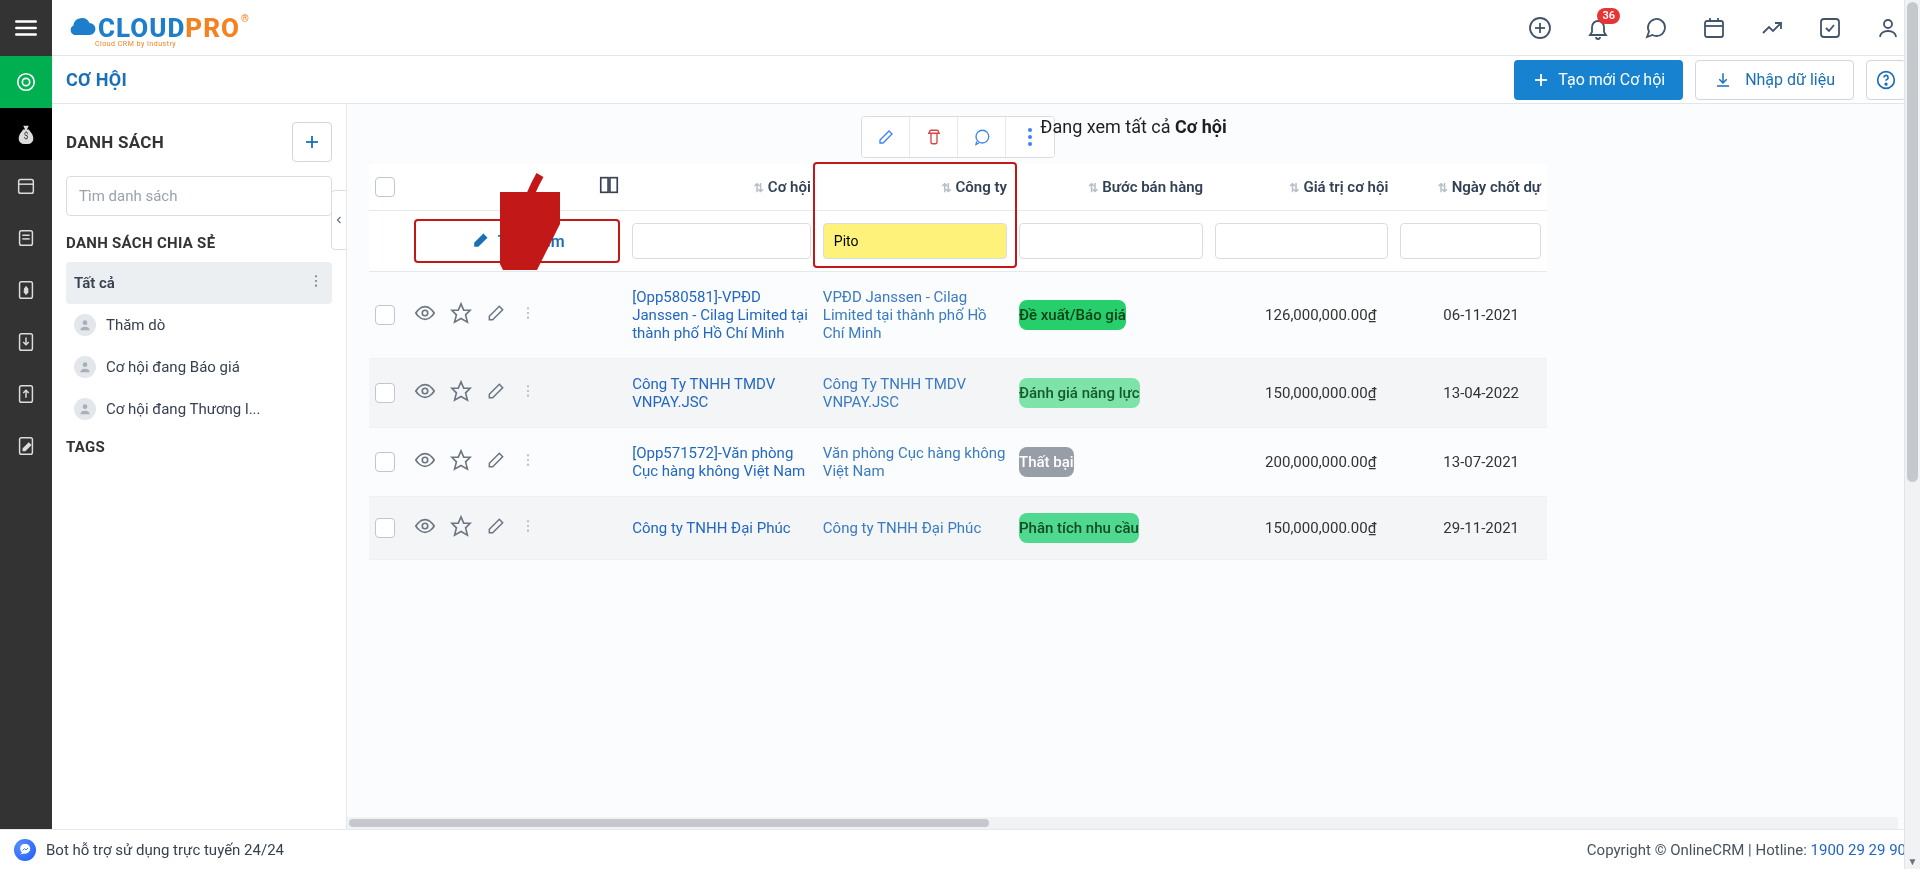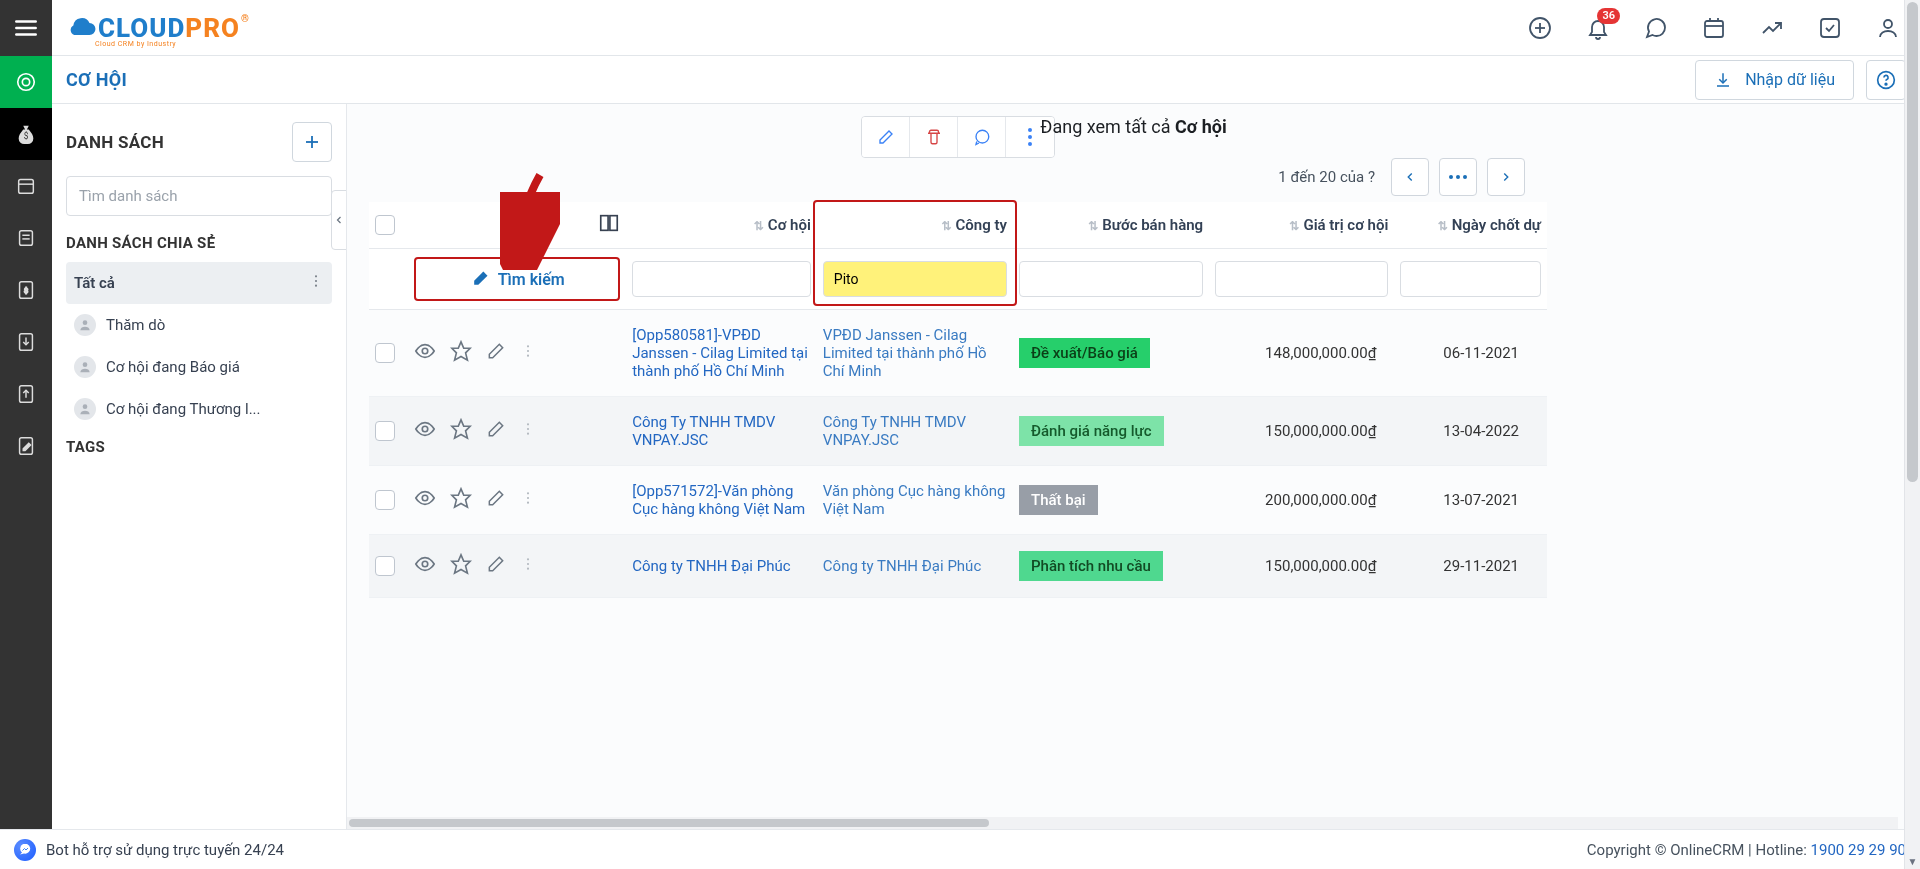--- a/index.html
+++ b/index.html
@@ -82,21 +82,21 @@
   .search-label-cell { display:flex; align-items:center; gap:8px; border:2.5px solid #c21818; border-radius:4px; height:44px; padding:0 10px; justify-content:center;}
   .search-label-cell .eraser { color:#1b6fb7; }
   .search-label-cell span { color:#1b6fb7; font-weight:600; font-size:16px; }
 
   table.data tbody tr.data-row td { padding:16px 6px; font-size:15px; vertical-align:middle; border-bottom:1px solid #eef1f4; }
   table.data tbody tr.data-row.alt { background:#f3f5f7; }
   .row-toolbar { display:flex; align-items:center; gap:14px; color:#6b7682; }
   .row-toolbar svg { cursor:pointer; }
   .link { color:#2367c2; text-decoration:none; cursor:pointer; }
   .lightlink { color:#3a7bc2; }
-  .stage-chip { display:inline-flex; align-items:center; padding:6px 12px; border-radius:0; font-size:15px; font-weight:500; color:#184d1f; }
+  .stage-chip { display:inline-flex; align-items:center; padding:6px 0; border-radius:8px; font-size:15px; font-weight:500; color:#184d1f; }
   .chip-green1 { background:#26cf6b; color:#0b3f17; }
   .chip-green2 { background:#7de3a8; color:#155a2c; }
   .chip-green3 { background:#4fd88f; color:#124a23;}
   .chip-grey  { background:#989ea7; color:#fff; }
   .val-right { text-align:right; padding-right:18px !important; }
   .date-right { text-align:right; padding-right:28px !important; }
   .chkcell { width:20px; height:20px; border:1.5px solid #bfc6cf; border-radius:4px; cursor:pointer; background:#fff; margin-right:6px;}
   .kebab svg { color:#9aa2ab; }
 
   
@@ -192,20 +192,27 @@
           <circle cx="12" cy="8" r="4"></circle>
           <path d="M4 21c0-4 4-6 8-6s8 2 8 6"></path>
         </svg>
       </div>
   </div>
 </div>
 
 <div class="modhdr">
   <div class="mod-title">CƠ HỘI</div>
   <div class="mod-actions">
+    <button class="btn-primary">
+      <svg width="18" height="18" viewBox="0 0 24 24" fill="none" stroke="#fff" stroke-width="2.4">
+          <line x1="12" y1="4" x2="12" y2="20"></line>
+          <line x1="4" y1="12" x2="20" y2="12"></line>
+        </svg>
+      <span>Tạo mới Cơ hội</span>
+    </button>
     <button class="btn-secondary">
       <svg width="18" height="18" viewBox="0 0 24 24" fill="none" stroke="#1b6fb7" stroke-width="2">
           <path d="M12 3v12"></path>
           <polyline points="7 11 12 16 17 11"></polyline>
           <line x1="4" y1="20" x2="20" y2="20"></line>
         </svg>
       <span>Nhập dữ liệu</span>
     </button>
     <button class="btn-icon">
         <svg width="20" height="20" viewBox="0 0 24 24" fill="none" stroke="#1b6fb7" stroke-width="2">
@@ -362,40 +369,20 @@
               <circle cx="2" cy="9" r="2" fill="#3b82f6"></circle>
               <circle cx="2" cy="16" r="2" fill="#3b82f6"></circle>
             </svg>
           </div>
       </div>
 
       <div class="heading">
         <span>Đang xem tất cả </span><strong>Cơ hội</strong>
       </div>
 
-      <div class="pager">
-        <span class="range-text">1 đến 20 của  ?</span>
-        <div class="pbtn">
-            <svg width="14" height="14" viewBox="0 0 24 24" fill="none" stroke="#1b6fb7" stroke-width="2.4">
-              <polyline points="15 18 9 12 15 6"></polyline>
-            </svg>
-          </div>
-        <div class="pbtn more">
-            <svg width="18" height="4" viewBox="0 0 18 4">
-              <circle cx="2" cy="2" r="2" fill="#1b6fb7"></circle>
-              <circle cx="9" cy="2" r="2" fill="#1b6fb7"></circle>
-              <circle cx="16" cy="2" r="2" fill="#1b6fb7"></circle>
-            </svg>
-          </div>
-        <div class="pbtn">
-            <svg width="14" height="14" viewBox="0 0 24 24" fill="none" stroke="#1b6fb7" stroke-width="2.4">
-              <polyline points="9 18 15 12 9 6"></polyline>
-            </svg>
-          </div>
-      </div>
     </div>
 
     <table class="data">
       <colgroup>
         <col style="width:36px">
           <col style="width:200px">
           <col style="width:175px">
           <col style="width:180px">
           <col style="width:180px">
           <col style="width:170px">
@@ -460,21 +447,21 @@
         <span class="kebab"><svg width="16" height="16" viewBox="0 0 24 24" fill="#b3b9c0">
                     <circle cx="12" cy="5" r="1.6"></circle>
                     <circle cx="12" cy="12" r="1.6"></circle>
                     <circle cx="12" cy="19" r="1.6"></circle>
                   </svg></span>
       </div>
     </td>
     <td><a class="link">[Opp580581]-VPĐD Janssen - Cilag Limited tại thành phố Hồ Chí Minh</a></td>
     <td><a class="link lightlink">VPĐD Janssen - Cilag Limited tại thành phố Hồ Chí Minh</a></td>
     <td><span class="stage-chip chip-green1">Đề xuất/Báo giá</span></td>
-    <td class="val-right">148,000,000.00₫</td>
+    <td class="val-right">126,000,000.00₫</td>
     <td class="date-right">06-11-2021</td>
   </tr>
           <tr class="data-row alt">
     <td>
               <div class="chkcell"></div>
             </td>
     <td>
       <div class="row-toolbar">
         <span><svg width="22" height="22" viewBox="0 0 24 24" fill="none" stroke="#6b7682" stroke-width="1.8">
                     <path d="M2 12s4-7 10-7 10 7 10 7-4 7-10 7S2 12 2 12z"></path>

